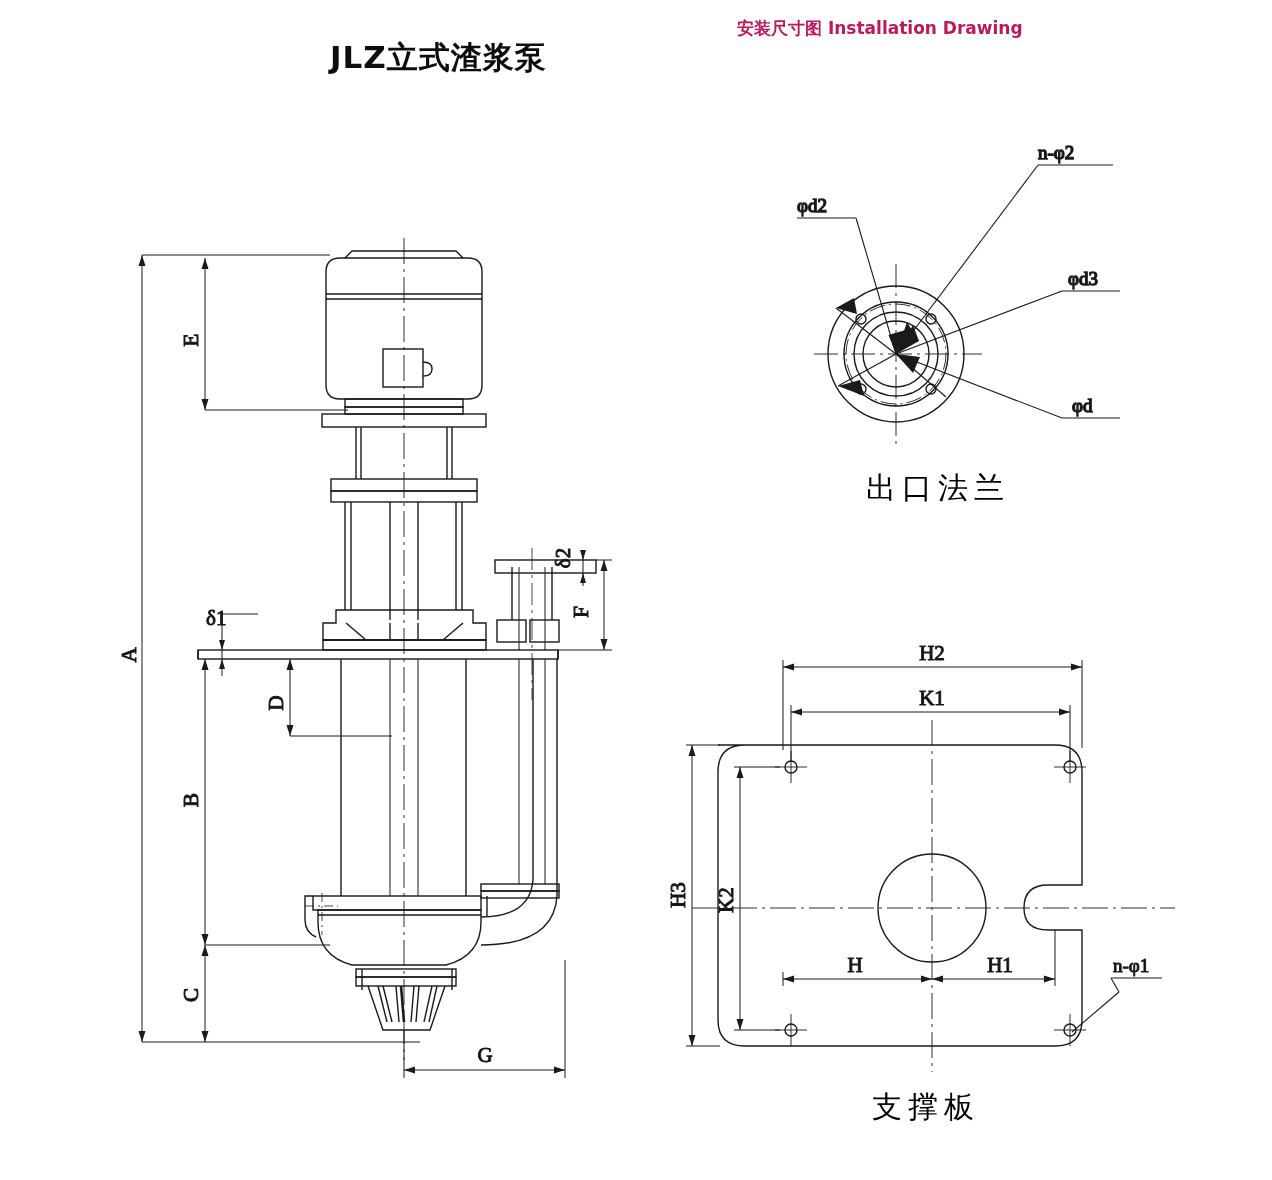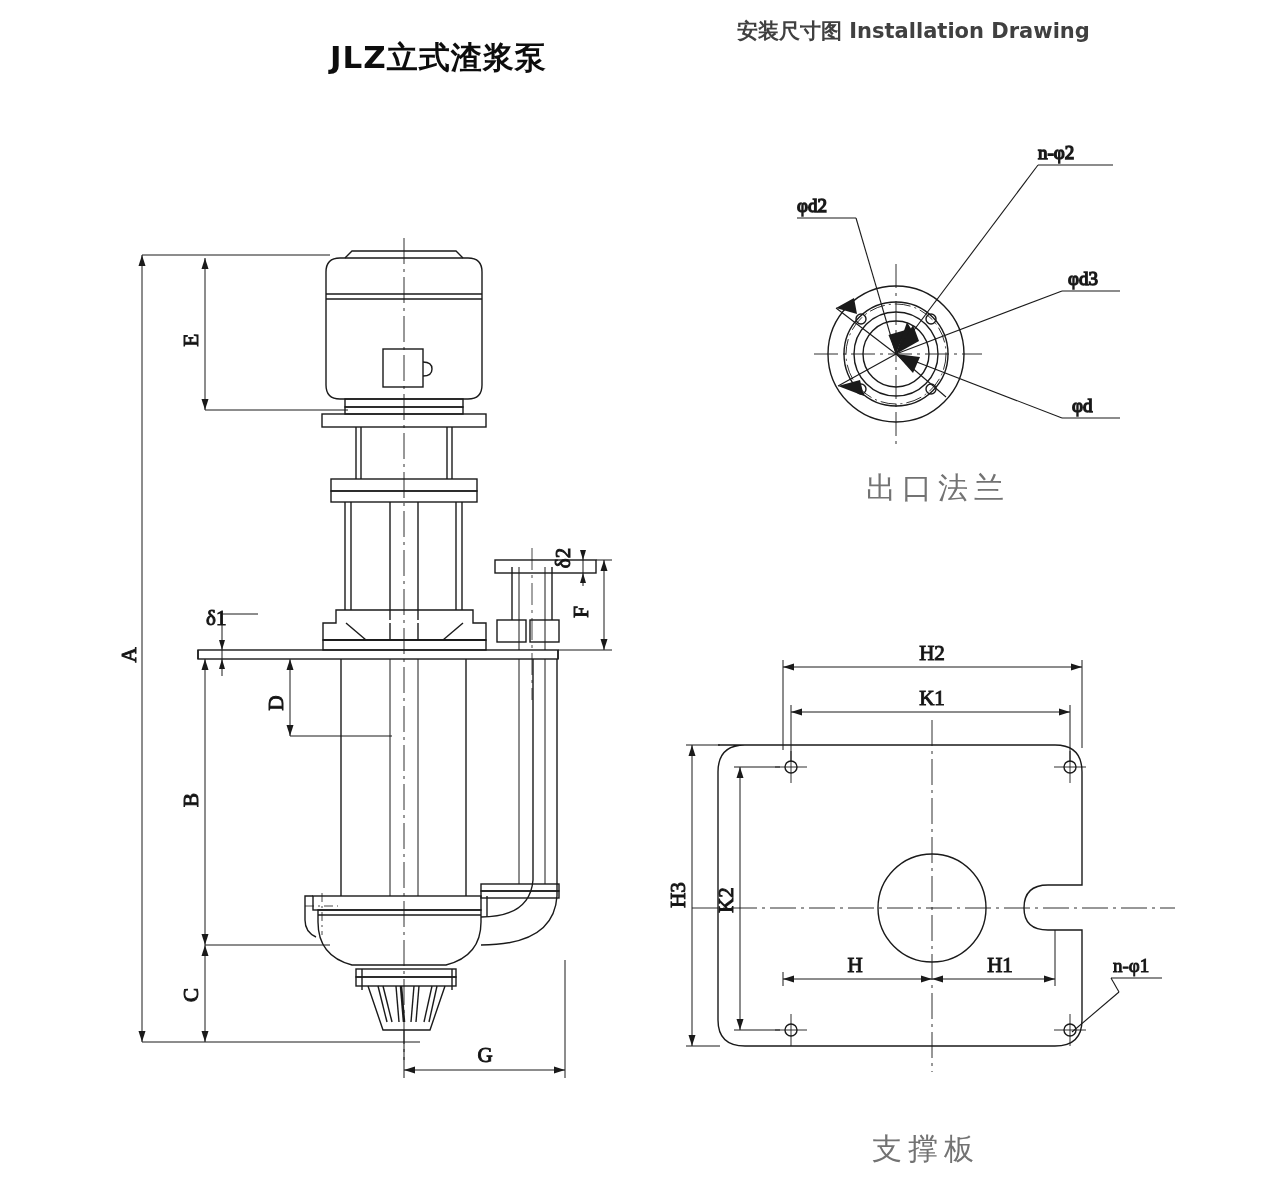--- a/index.html
+++ b/index.html
@@ -1,22 +1,22 @@
 <!DOCTYPE html>
 <html><head>
 <meta charset="utf-8">
 <style>
   html,body{margin:0;padding:0;background:#ffffff;}
   body{width:1272px;height:1180px;position:relative;overflow:hidden;
        font-family:"Liberation Serif",serif;color:#111;}
   .title-cn{position:absolute;left:330px;top:10px;font-family:"DejaVu Sans",sans-serif;
             font-weight:bold;font-size:31px;letter-spacing:1px;color:#0d0d0d;margin-top:27px;}
   .title-right{position:absolute;left:737px;top:17px;font-family:"DejaVu Sans",sans-serif;
-               font-weight:bold;font-size:21px;color:#404040;white-space:nowrap;}
-  .cap{position:absolute;font-family:Liberation Serif, serif;font-size:30px;color:#737373;letter-spacing:6px;}
+               font-weight:bold;font-size:17px;color:#be185d;white-space:nowrap;}
+  .cap{position:absolute;font-family:Liberation Serif, serif;font-size:30px;color:#000000;letter-spacing:6px;}
   svg{position:absolute;left:0;top:0;}
   .dimlbl{font-family:"Liberation Serif",serif;font-size:21px;fill:#111;}
   .leadlbl{font-family:"Liberation Serif",serif;font-size:19px;fill:#111;}
 </style>
 </head>
 <body>
 
 <div class="title-cn">JLZ立式渣浆泵</div>
 <div class="title-right">安装尺寸图  Installation Drawing</div>
 
@@ -352,13 +352,13 @@
         <path d="M1072,1032 L1119,992"></path>
         <path d="M1111,978 L1162,978"></path>
         <path d="M1119,992 L1111,978"></path>
       </g>
       <text class="leadlbl" x="1113" y="972">n-φ1</text>
     </g>
   </g>
 </svg>
 
 <div class="cap" style="left:866px;top:468px;">出口法兰</div>
-<div class="cap" style="left:872px;top:1087px;margin-top:42px;">支撑板</div>
+<div class="cap" style="left:872px;top:1087px;">支撑板</div>
 
 </body></html>

